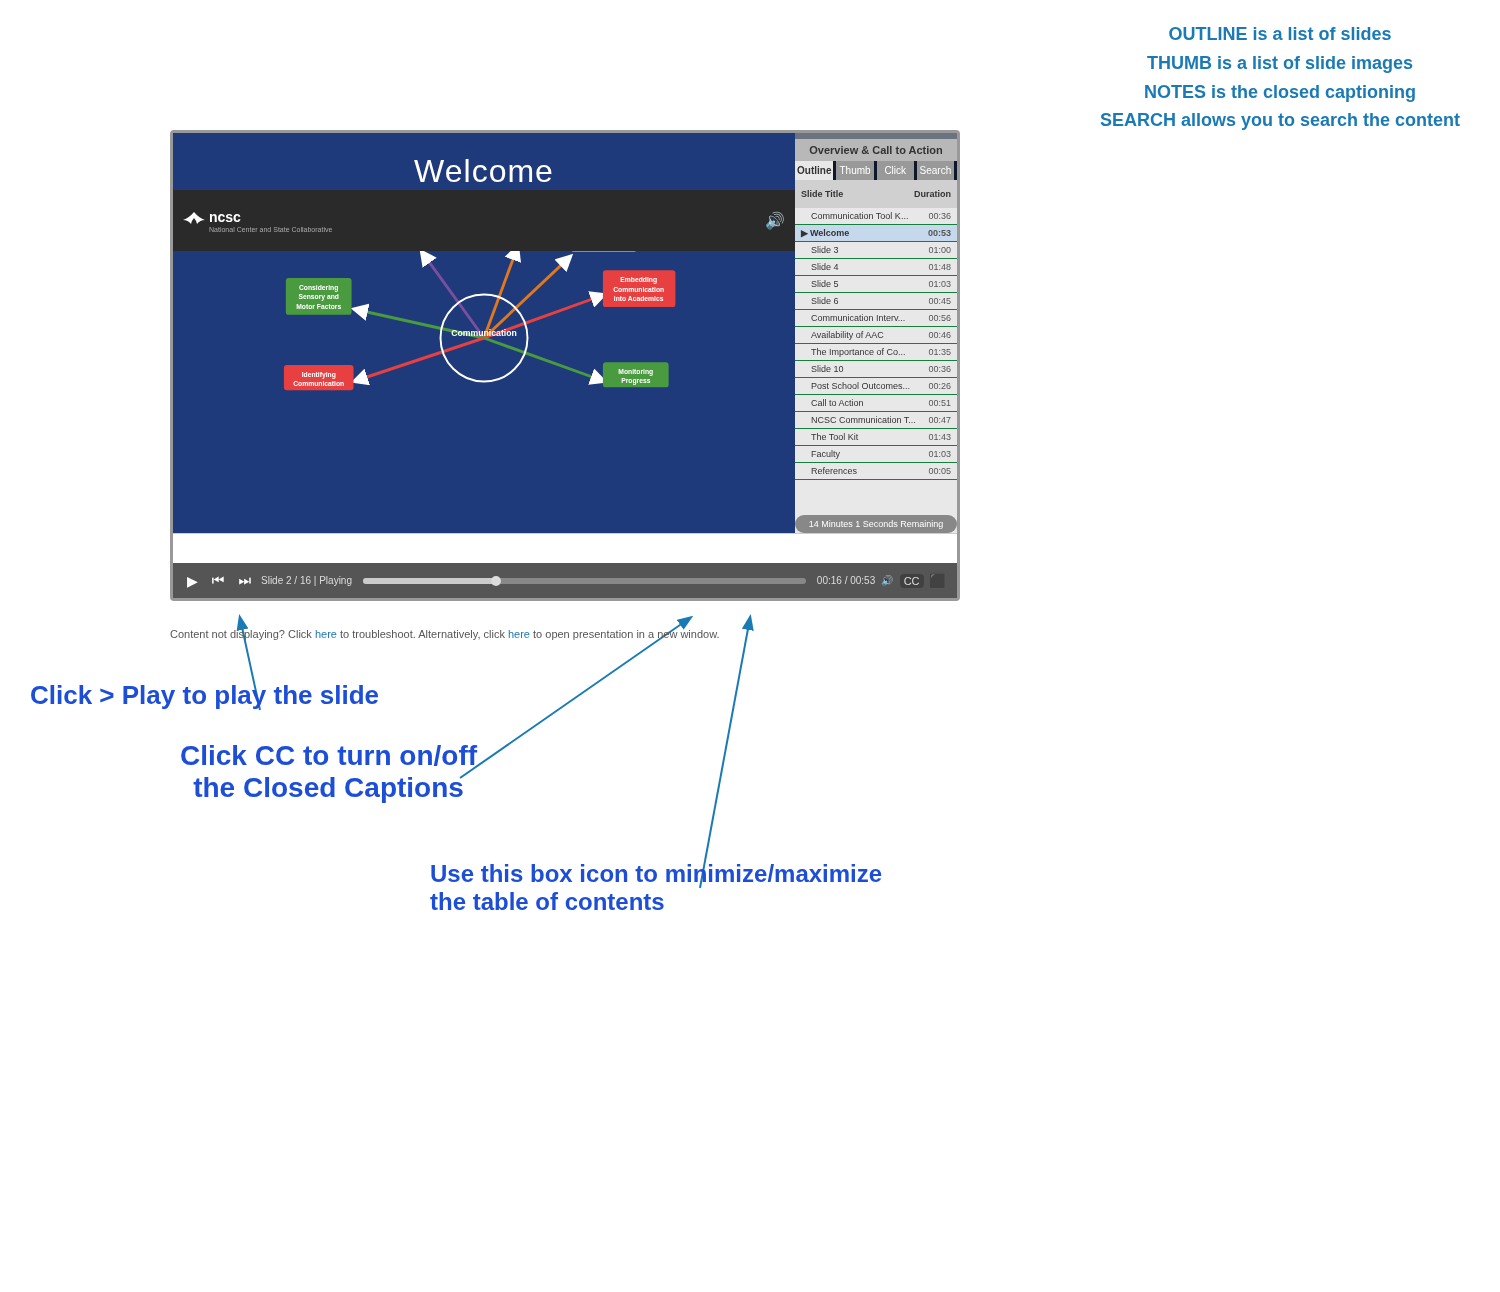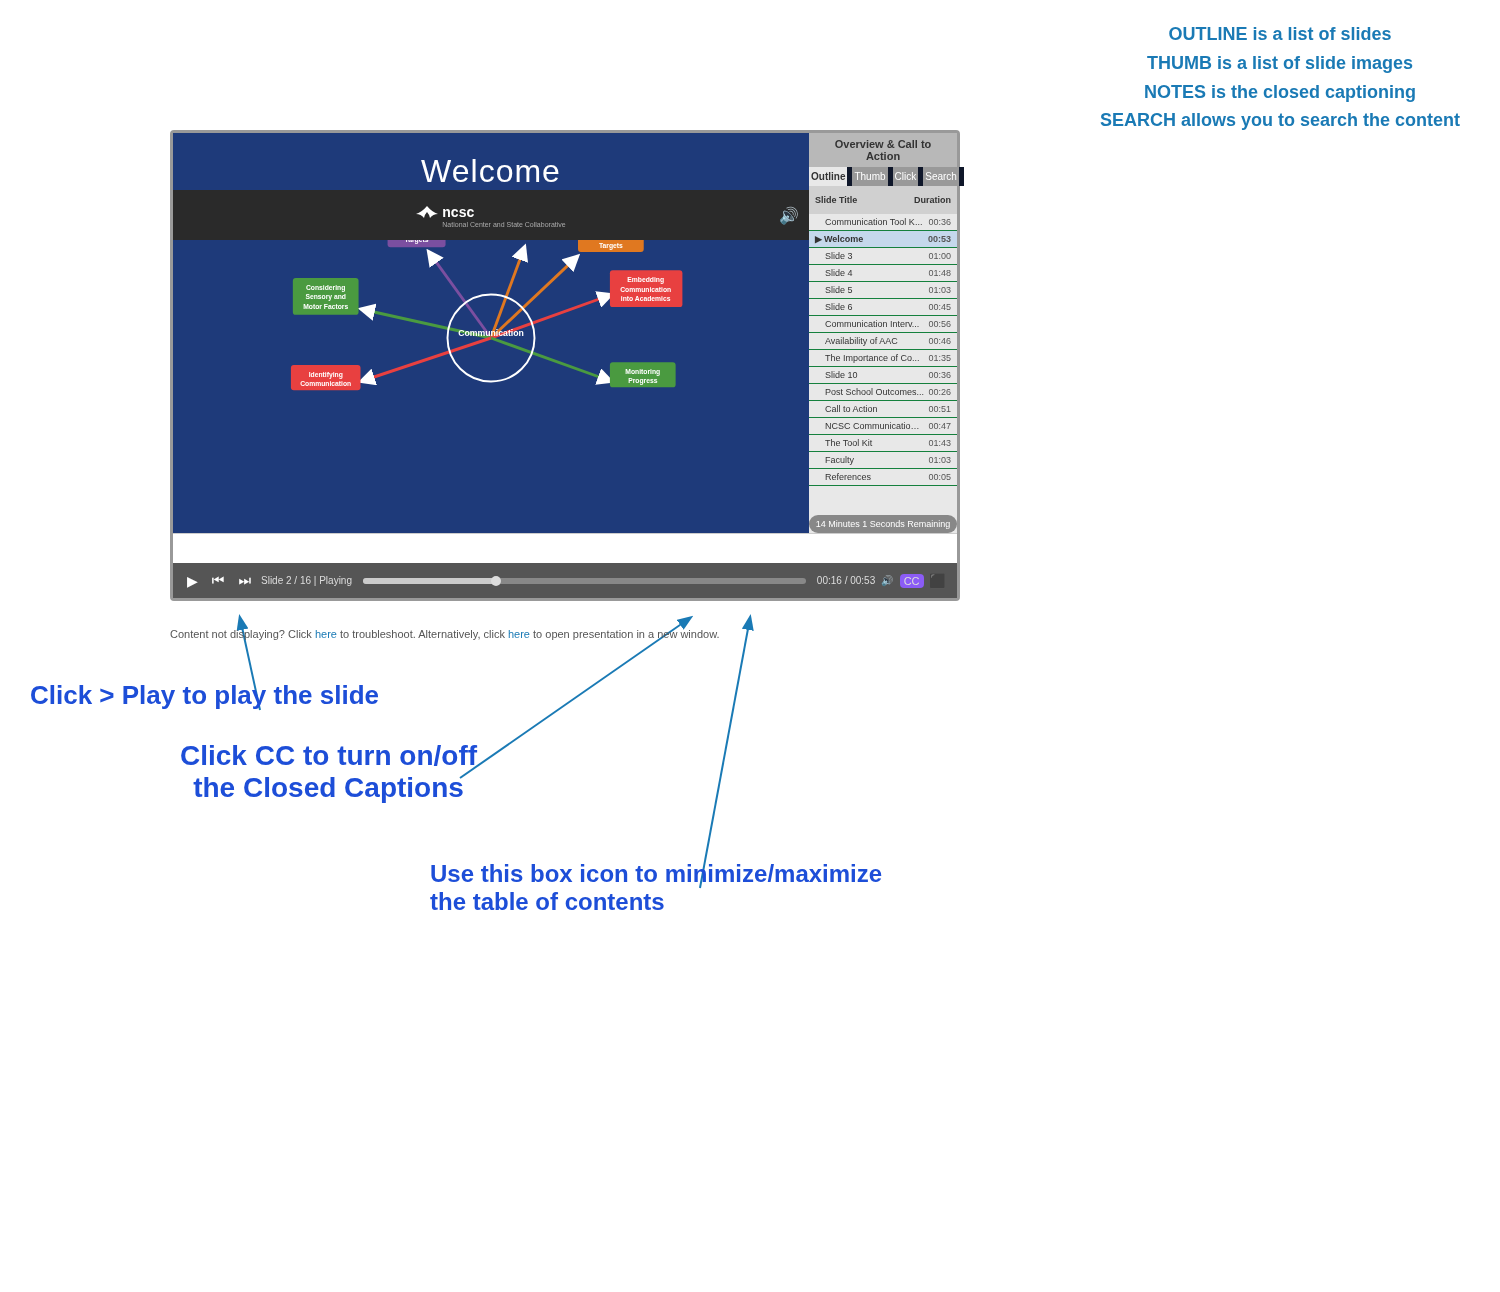--- a/index.html
+++ b/index.html
@@ -72,26 +72,25 @@
     
     .diagram-svg {
       position: absolute;
       top: 0; left: 0;
       width: 100%; height: 100%;
     }
 
     
     .slide-bottom-bar {
       background: #2a2a2a;
-      height: 50px;
+      height: 61px;
       position: relative;
       display: flex;
       align-items: center;
       padding: 0 10px;
-      justify-content: center;
     }
 
     .ncsc-logo {
       display: flex;
       align-items: center;
       gap: 4px;
     }
     .ncsc-logo .logo-sub {
       color: #aaa;
       font-size: 7px;
@@ -100,25 +99,26 @@
     }
     .slide-volume-icon {
       position: absolute;
       right: 10px;
       color: #fff;
       font-size: 16px;
     }
 
     
     .toc-sidebar {
-      width: 148px;
+      width: 162px;
       background: #e8e8e8;
       display: flex;
       flex-direction: column;
       font-size: 11px;
+      margin-top: 6px;
     }
 
     .toc-header {
       background: #b8b8b8;
       padding: 5px 8px;
       font-size: 11px;
       font-weight: bold;
       color: #333;
       text-align: center;
     }
@@ -128,21 +128,21 @@
       background: #999;
     }
 
     .toc-tab {
       flex: 1;
       padding: 4px 2px;
       text-align: center;
       font-size: 10px;
       color: #fff;
       cursor: pointer;
-      border-right: 5px solid #0f172a;
+      border-right: 3px solid #0f172a;
     }
     .toc-tab.active {
       background: #e8e8e8;
       color: #333;
       font-weight: bold;
     }
 
     .toc-col-headers {
       display: flex;
       justify-content: space-between;
@@ -252,21 +252,21 @@
 
     .ctrl-text {
       font-size: 10px;
       color: #ddd;
       white-space: nowrap;
     }
 
     .ctrl-cc {
       font-size: 11px;
       color: #ddd;
-      background: #8b5cf6;
+      background: #404040;
       padding: 1px 4px;
       border-radius: 4px;
       cursor: pointer;
     }
 
     .ctrl-box-icon {
       font-size: 14px;
       cursor: pointer;
       color: #ddd;
     }

